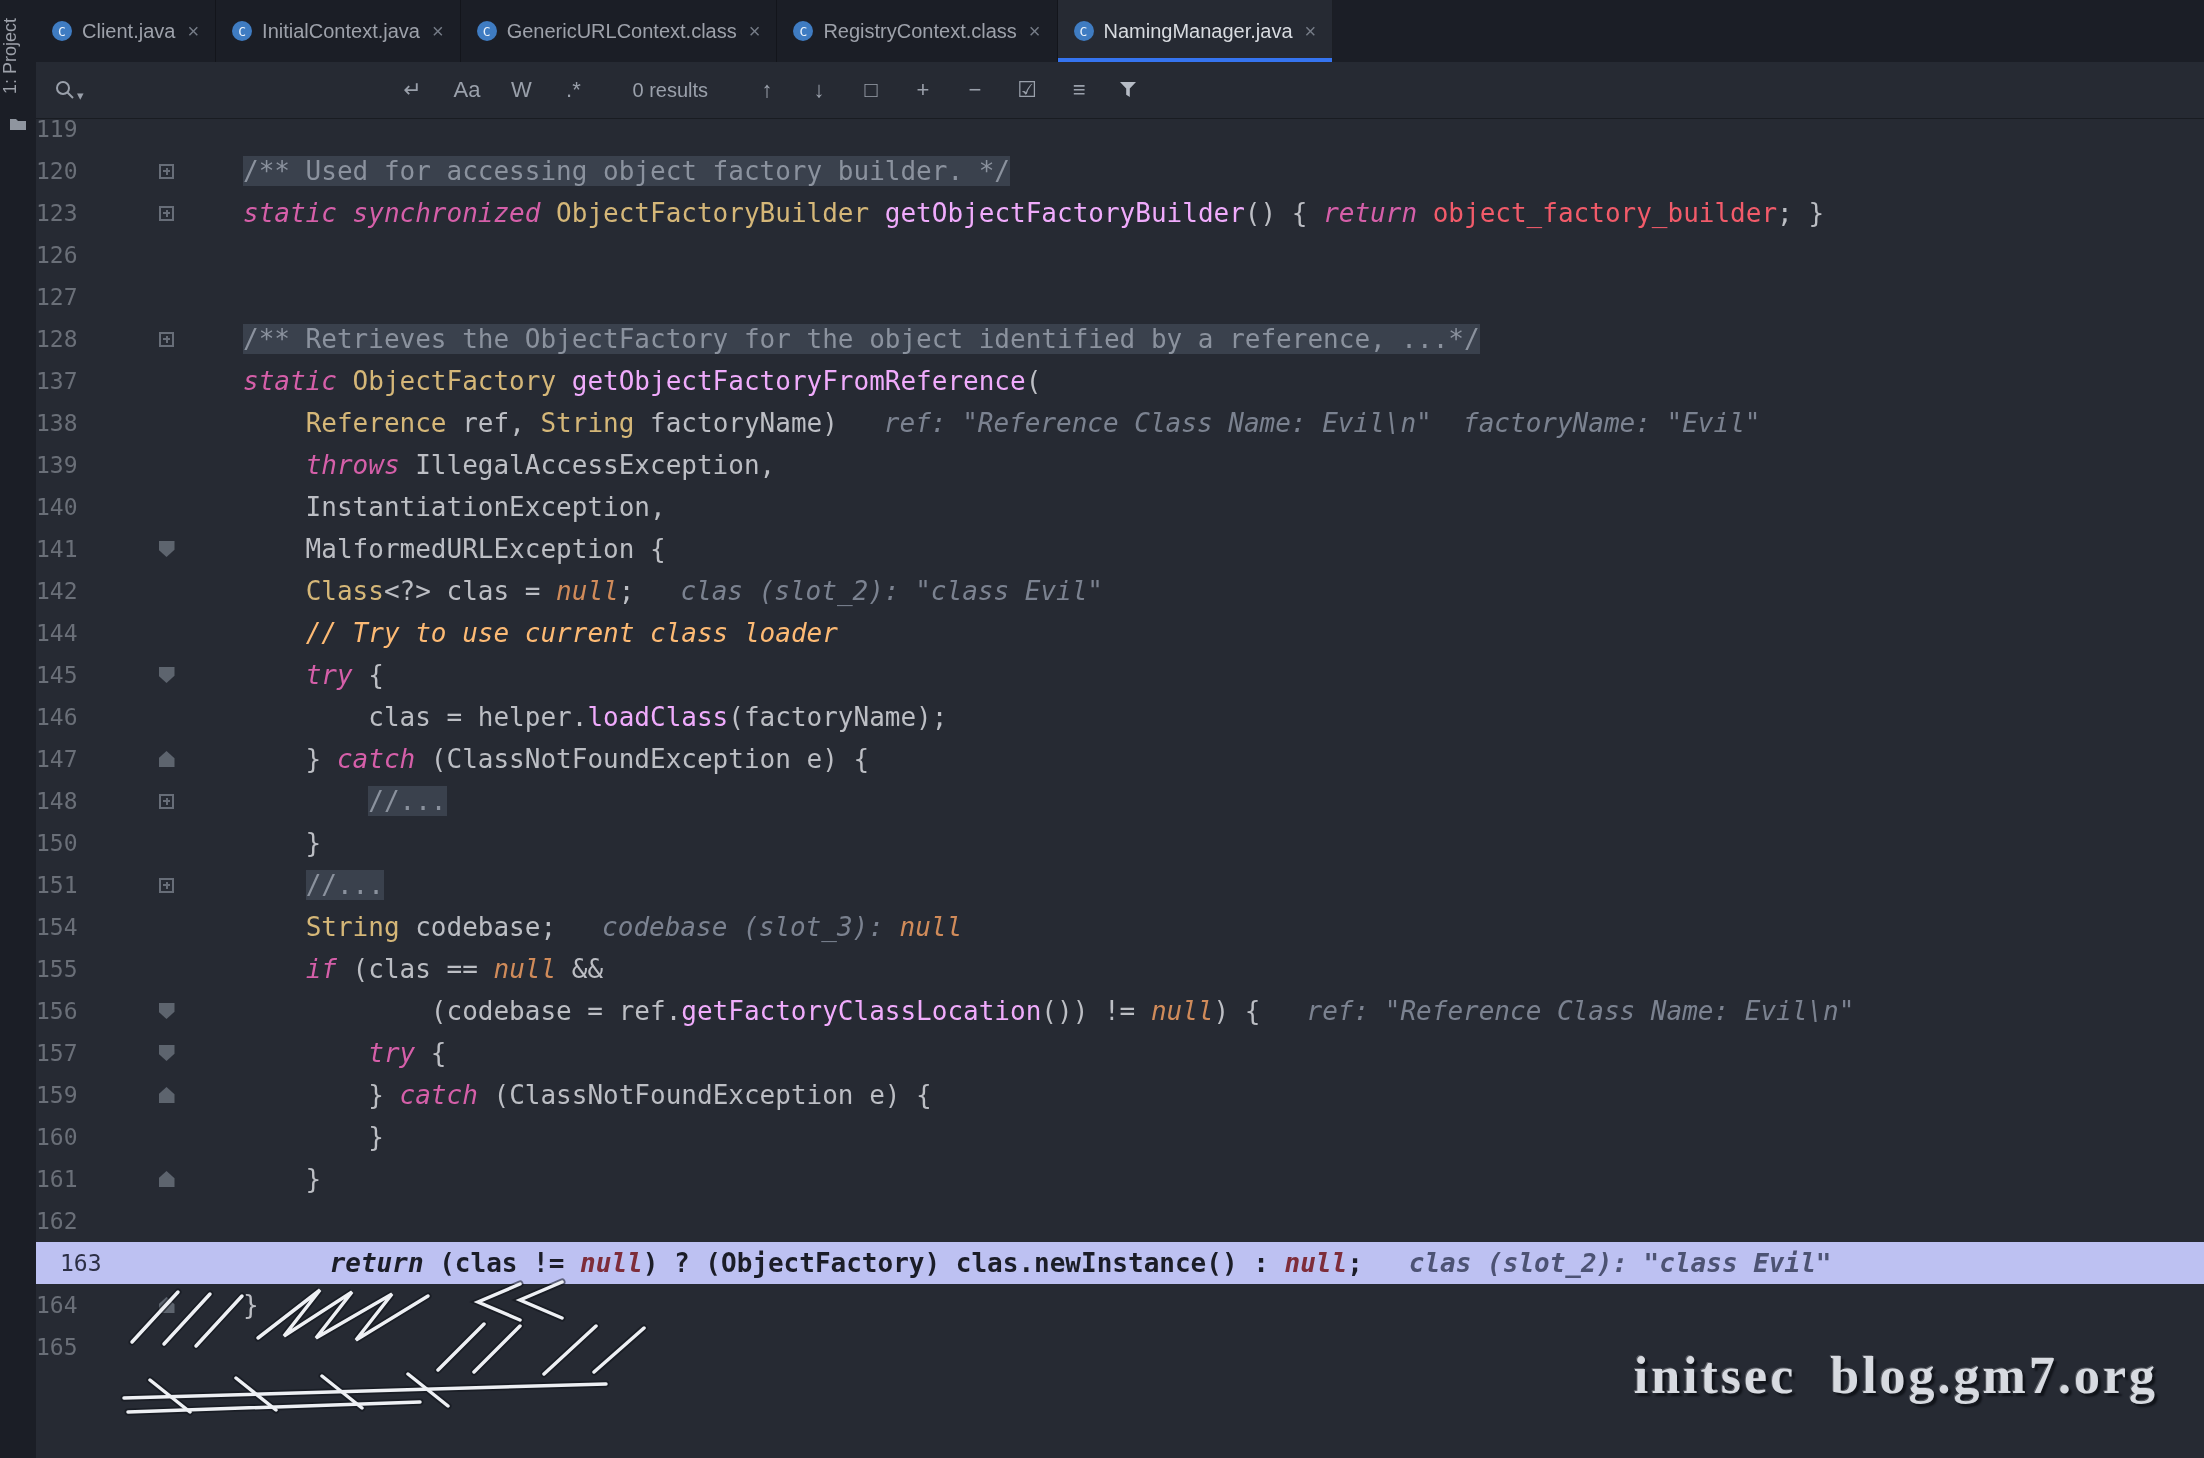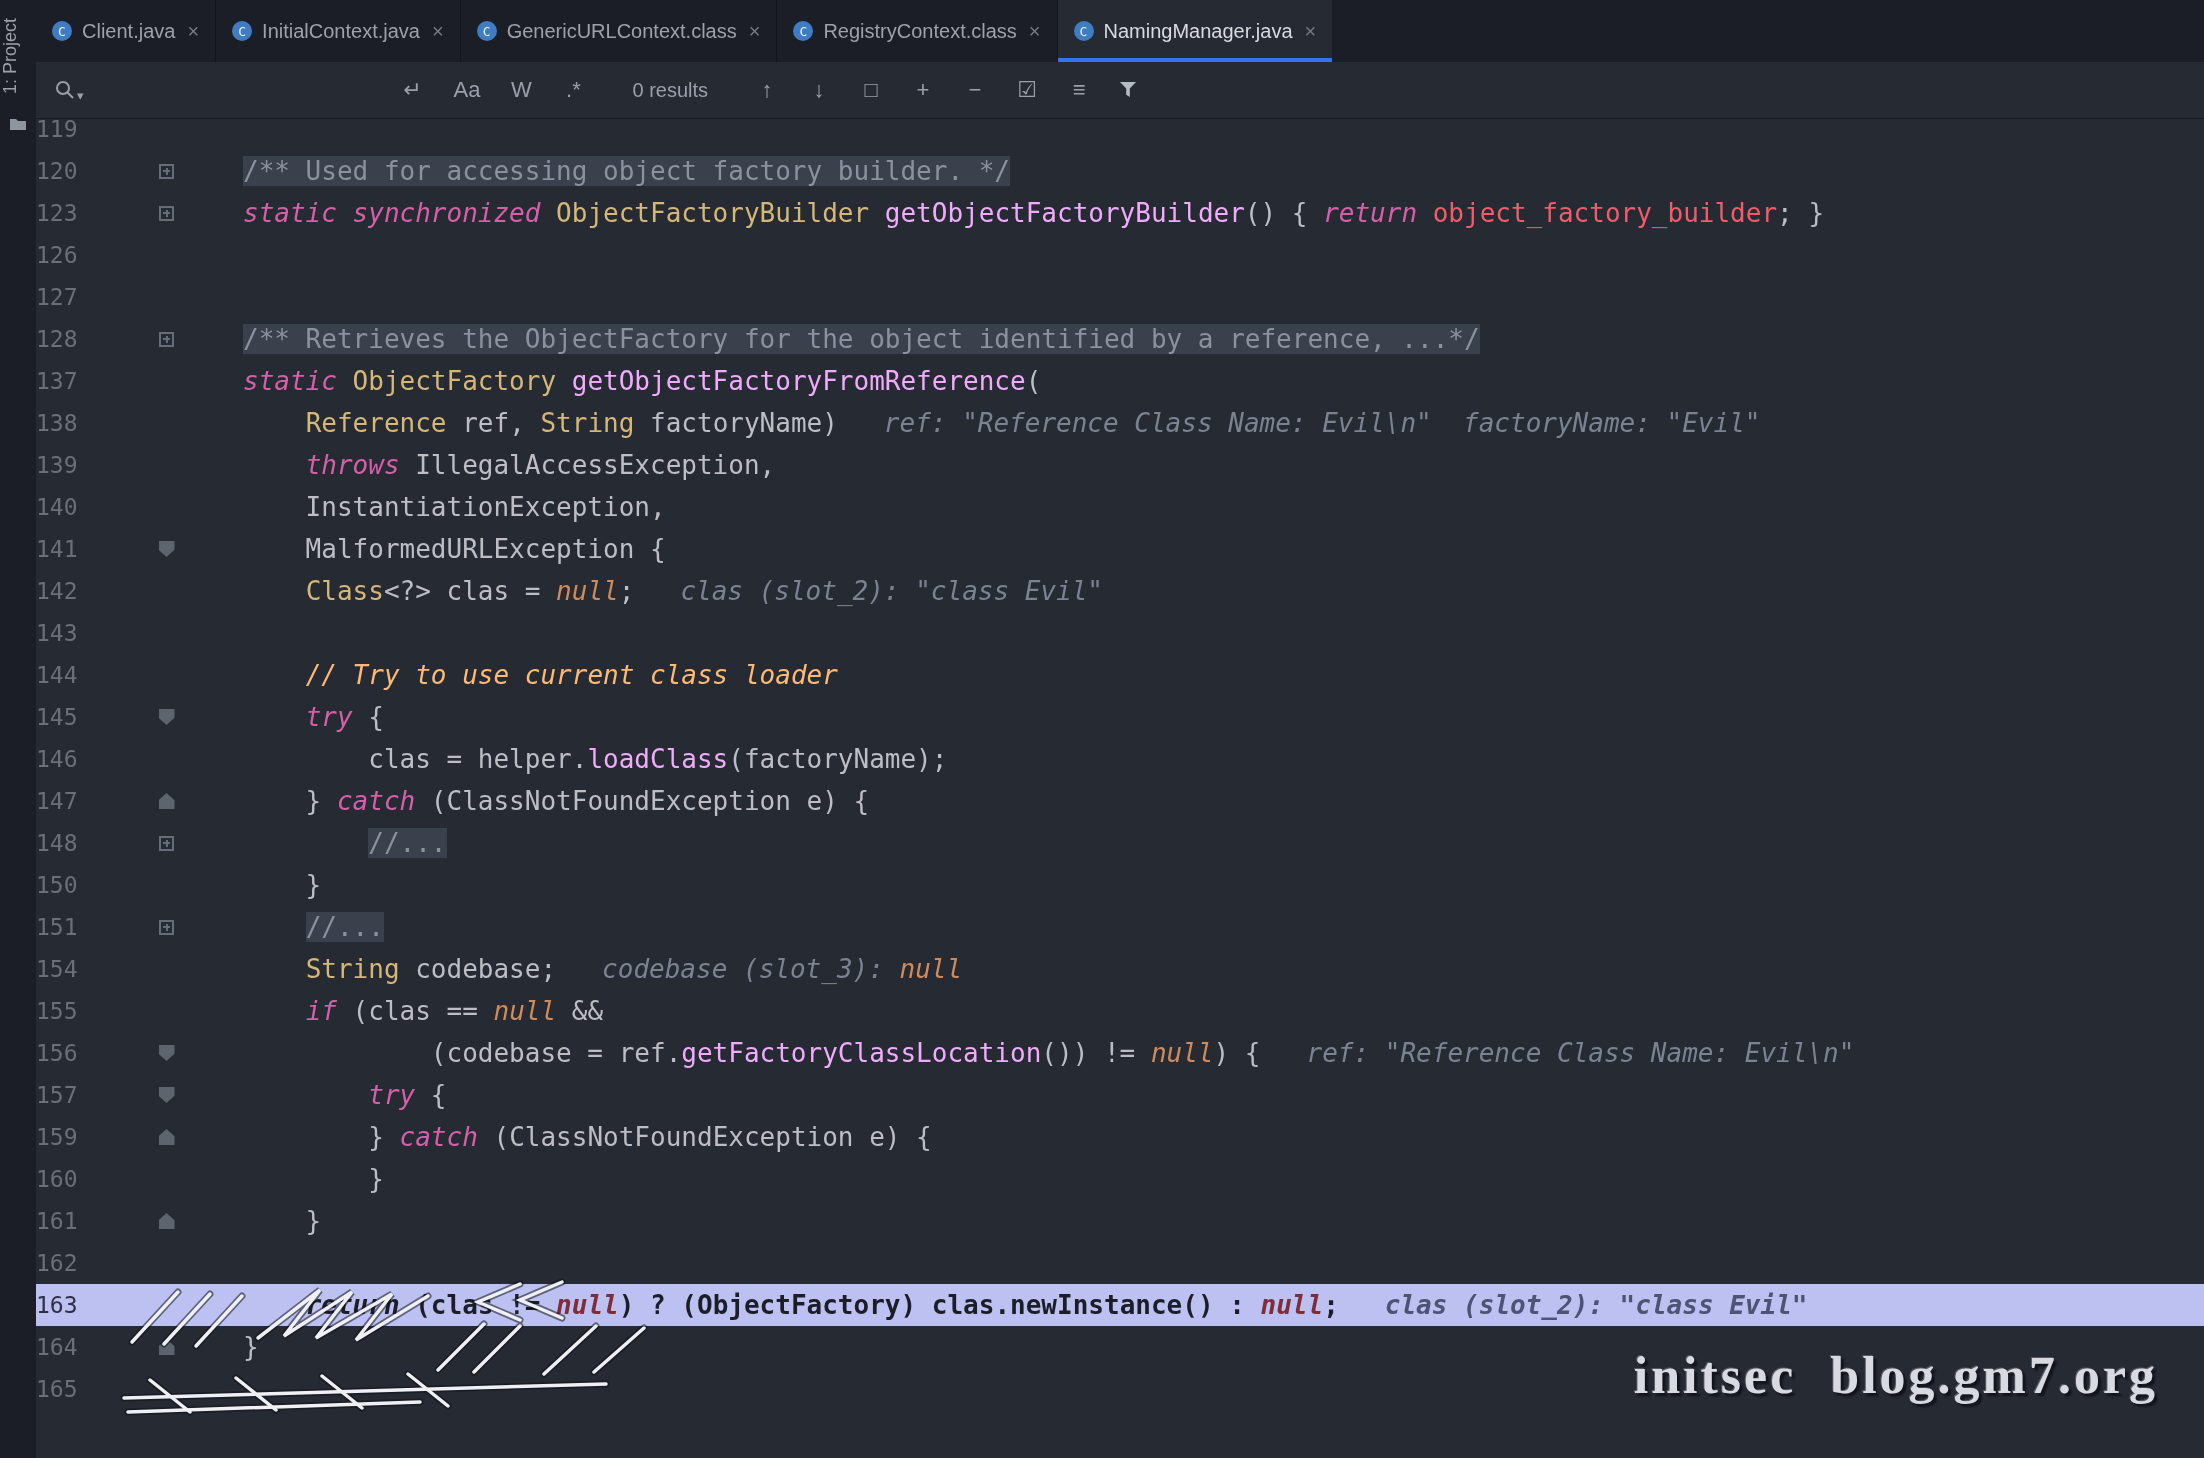--- a/index.html
+++ b/index.html
@@ -48,21 +48,21 @@
   .sg-k{color:#d55fa9;font-style:italic;}
   .sg-t{color:#d5b778;}
   .sg-m{color:#f0abfc;}
   .sg-f{color:#f25b6a;}
   .sg-c{color:#d08b5a;font-style:italic;}
   .sg-d{color:#8b929e;background:#3a414d;}
   .sg-cm{color:#fdba74;font-style:italic;}
   .sg-h{color:#7b8290;font-style:italic;}
   .sg-hc{color:#d08b5a;font-style:italic;}
 
-  .row.hl{background:#bdc1f2;}
+  .row.hl{background:#bdc1f2;padding-left:24px;}
   .row.hl .ln{color:#2c2f45;}
   .row.hl .code{font-weight:600;}
   .row.hl .sg-p,.row.hl .sg-k,.row.hl .sg-t,.row.hl .sg-m{color:#1b1d28;}
   .row.hl .sg-c{color:#7e2d3a;font-weight:700;}
   .row.hl .sg-h,.row.hl .sg-hc{color:#4d5374;}
 
   
   .gi{width:16px;height:16px;flex:none;}
   .gi-plus{width:15px;height:15px;border:2px solid #676d78;position:relative;background:none;box-sizing:border-box;}
   .gi-plus::before,.gi-plus::after{content:"";position:absolute;background:#676d78;}
@@ -215,25 +215,20 @@
             <i class="gi gi-down"></i>
           </span>
           <span class="code"><span class="sg-p">    MalformedURLException {</span></span>
         </div>
         <div class="row">
           <span class="ln">142</span>
           <span class="gut"></span>
           <span class="code"><span class="sg-p">    </span><span class="sg-t">Class</span><span class="sg-p">&lt;?&gt; clas = </span><span class="sg-c">null</span><span class="sg-p">;</span><span class="hint"><span class="sg-h">clas (slot_2): "class Evil"</span></span></span>
         </div>
         <div class="row">
-          <span class="ln">143</span>
-          <span class="gut"></span>
-          <span class="code"></span>
-        </div>
-        <div class="row">
           <span class="ln">144</span>
           <span class="gut"></span>
           <span class="code"><span class="sg-p">    </span><span class="sg-cm">// Try to use current class loader</span></span>
         </div>
         <div class="row">
           <span class="ln">145</span>
           <span class="gut">
             <i class="gi gi-down"></i>
           </span>
           <span class="code"><span class="sg-p">    </span><span class="sg-k">try</span><span class="sg-p"> {</span></span>

